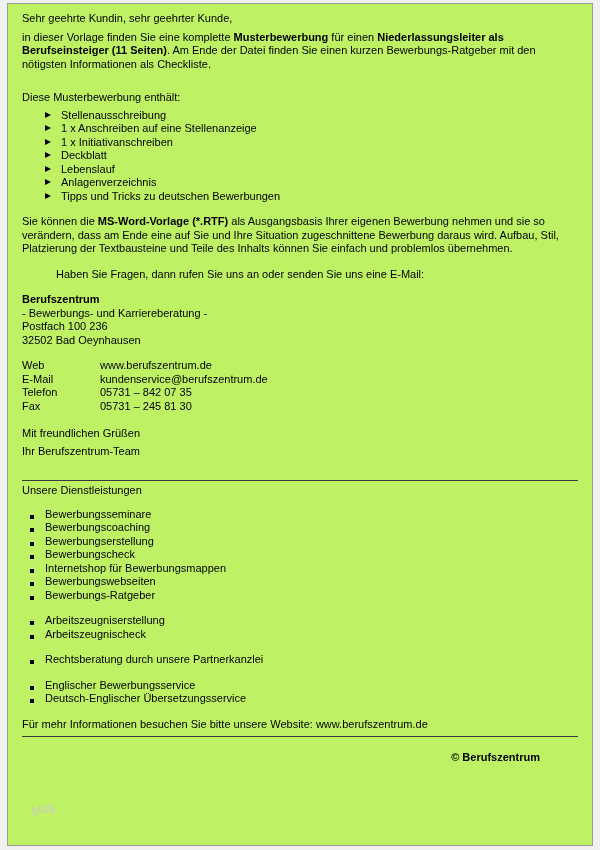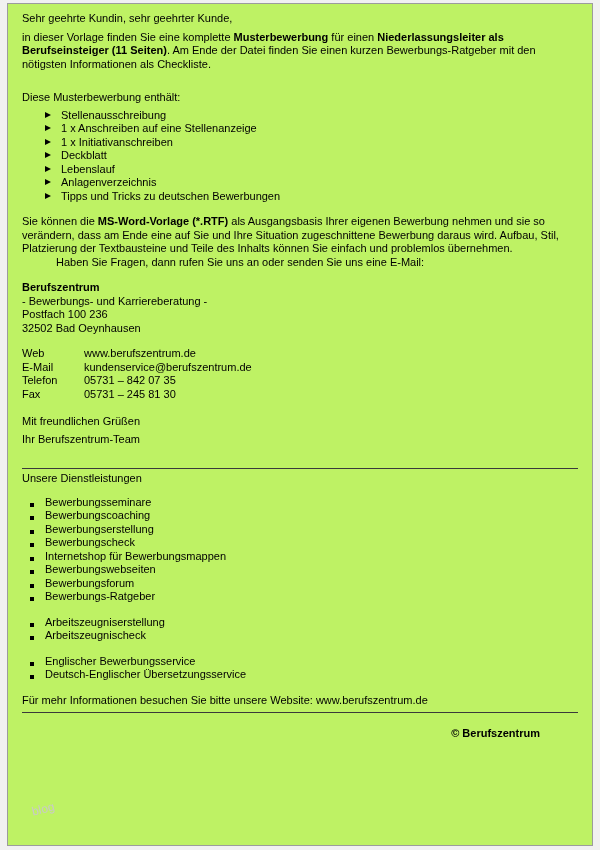--- a/index.html
+++ b/index.html
@@ -29,26 +29,26 @@
   .arrow-list     { list-style: none; margin-bottom: 12px; padding-left: 23px; }
   .arrow-list li  { display: flex; align-items: flex-start; }
   .tri {
     display: inline-block; flex: none;
     width: 0; height: 0;
     border-left: 6px solid #000;
     border-top: 3.5px solid transparent;
     border-bottom: 3.5px solid transparent;
     margin: 3px 10px 0 0;
   }
-  .usage          { }
+  .usage          { margin-bottom: 12px; }
   .questions      { margin-bottom: 12px; padding-left: 34px; }
   .company        { margin-bottom: 12px; }
   .company div    { line-height: 13.5px; }
   .contact        { margin-bottom: 14px; }
-  .contact-row    { display: flex; }
+  .contact-row    { display: flex; gap: 16px; }
   .contact-label  { width: 62px; flex: none; }
   .closing        { margin-bottom: 4px; }
   .signature      { margin-bottom: 22px; }
   .services-heading {
     border-top: 1px solid #3a3a3a;
     padding-top: 3px;
     margin-bottom: 10px;
   }
   .sq-list        { list-style: none; margin-bottom: 12px; padding-left: 8px; }
   .sq-list li     { display: flex; align-items: center; }
@@ -174,39 +174,41 @@
     <li>
         <span class="sq"></span>
         <span>Internetshop für Bewerbungsmappen</span>
       </li>
     <li>
         <span class="sq"></span>
         <span>Bewerbungswebseiten</span>
       </li>
     <li>
         <span class="sq"></span>
-        <span>Bewerbungsforum</span>
-      </li>
-    <li>
-        <span class="sq"></span>
         <span>Bewerbungs-Ratgeber</span>
       </li>
   </ul>
 
   <ul class="sq-list">
     <li>
         <span class="sq"></span>
         <span>Arbeitszeugniserstellung</span>
       </li>
     <li>
         <span class="sq"></span>
         <span>Arbeitszeugnischeck</span>
       </li>
   </ul>
 
+  <ul class="sq-list">
+    <li>
+        <span class="sq"></span>
+        <span>Rechtsberatung durch unsere Partnerkanzlei</span>
+      </li>
+  </ul>
 
   <ul class="sq-list">
     <li>
         <span class="sq"></span>
         <span>Englischer Bewerbungsservice</span>
       </li>
     <li>
         <span class="sq"></span>
         <span>Deutsch-Englischer Übersetzungsservice</span>
       </li>

